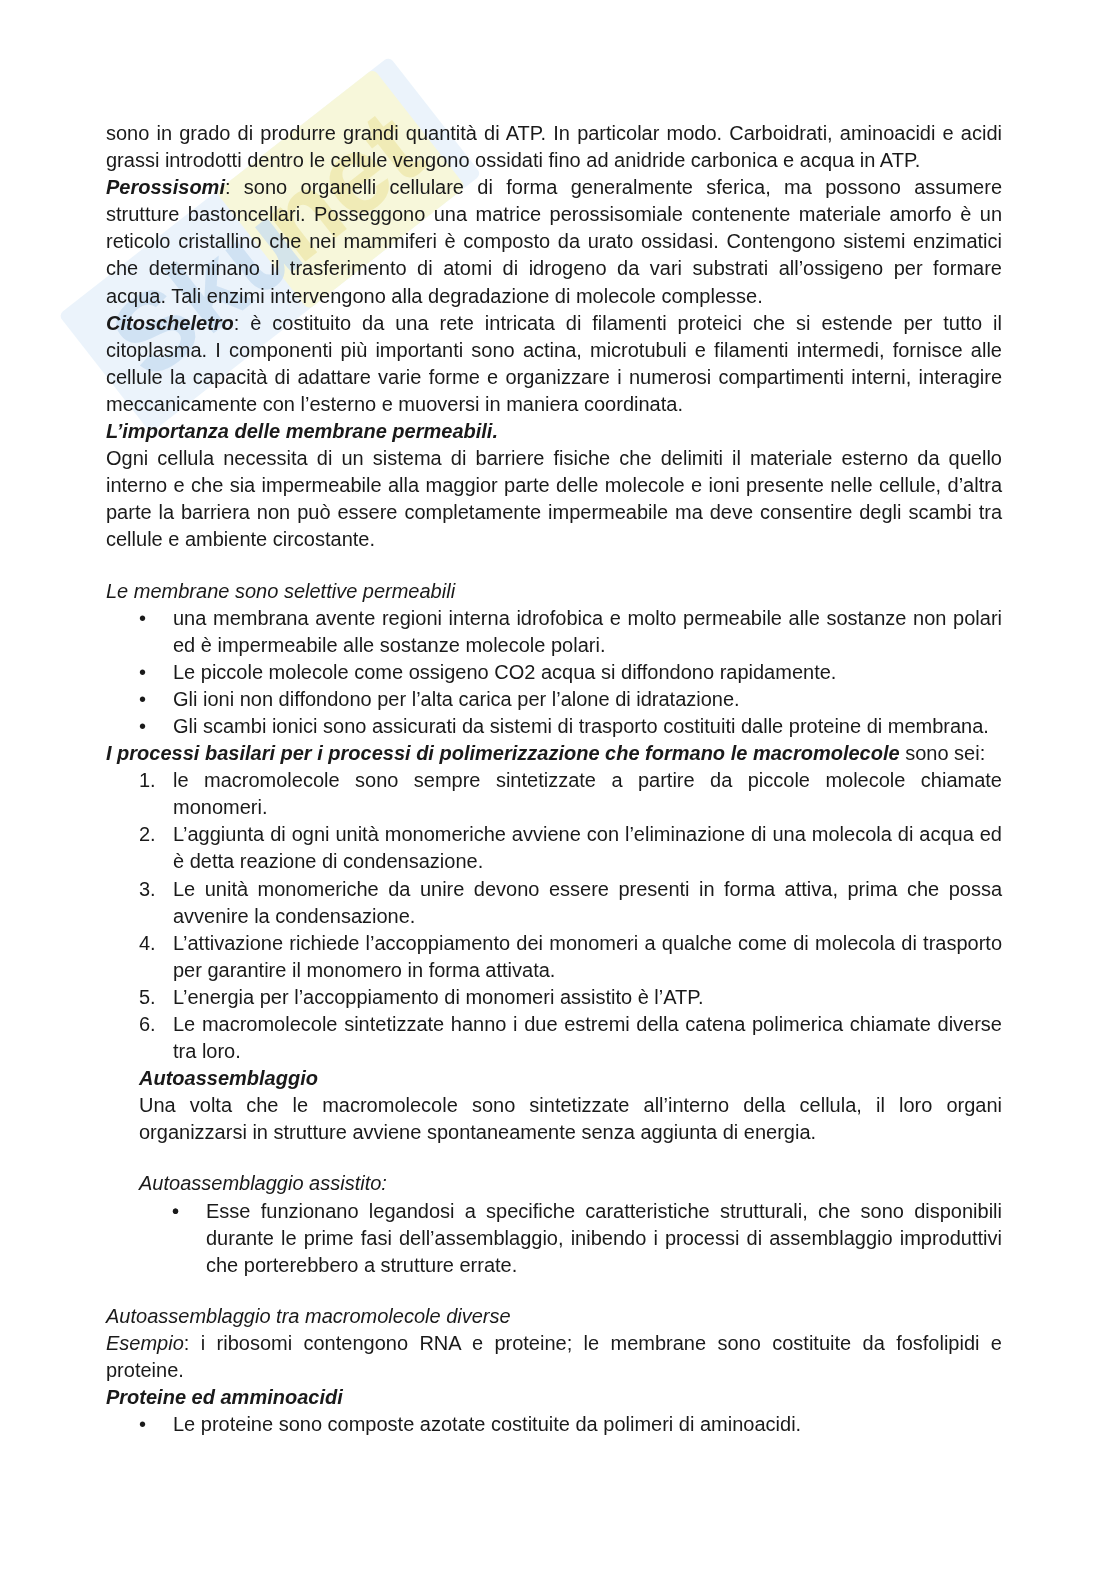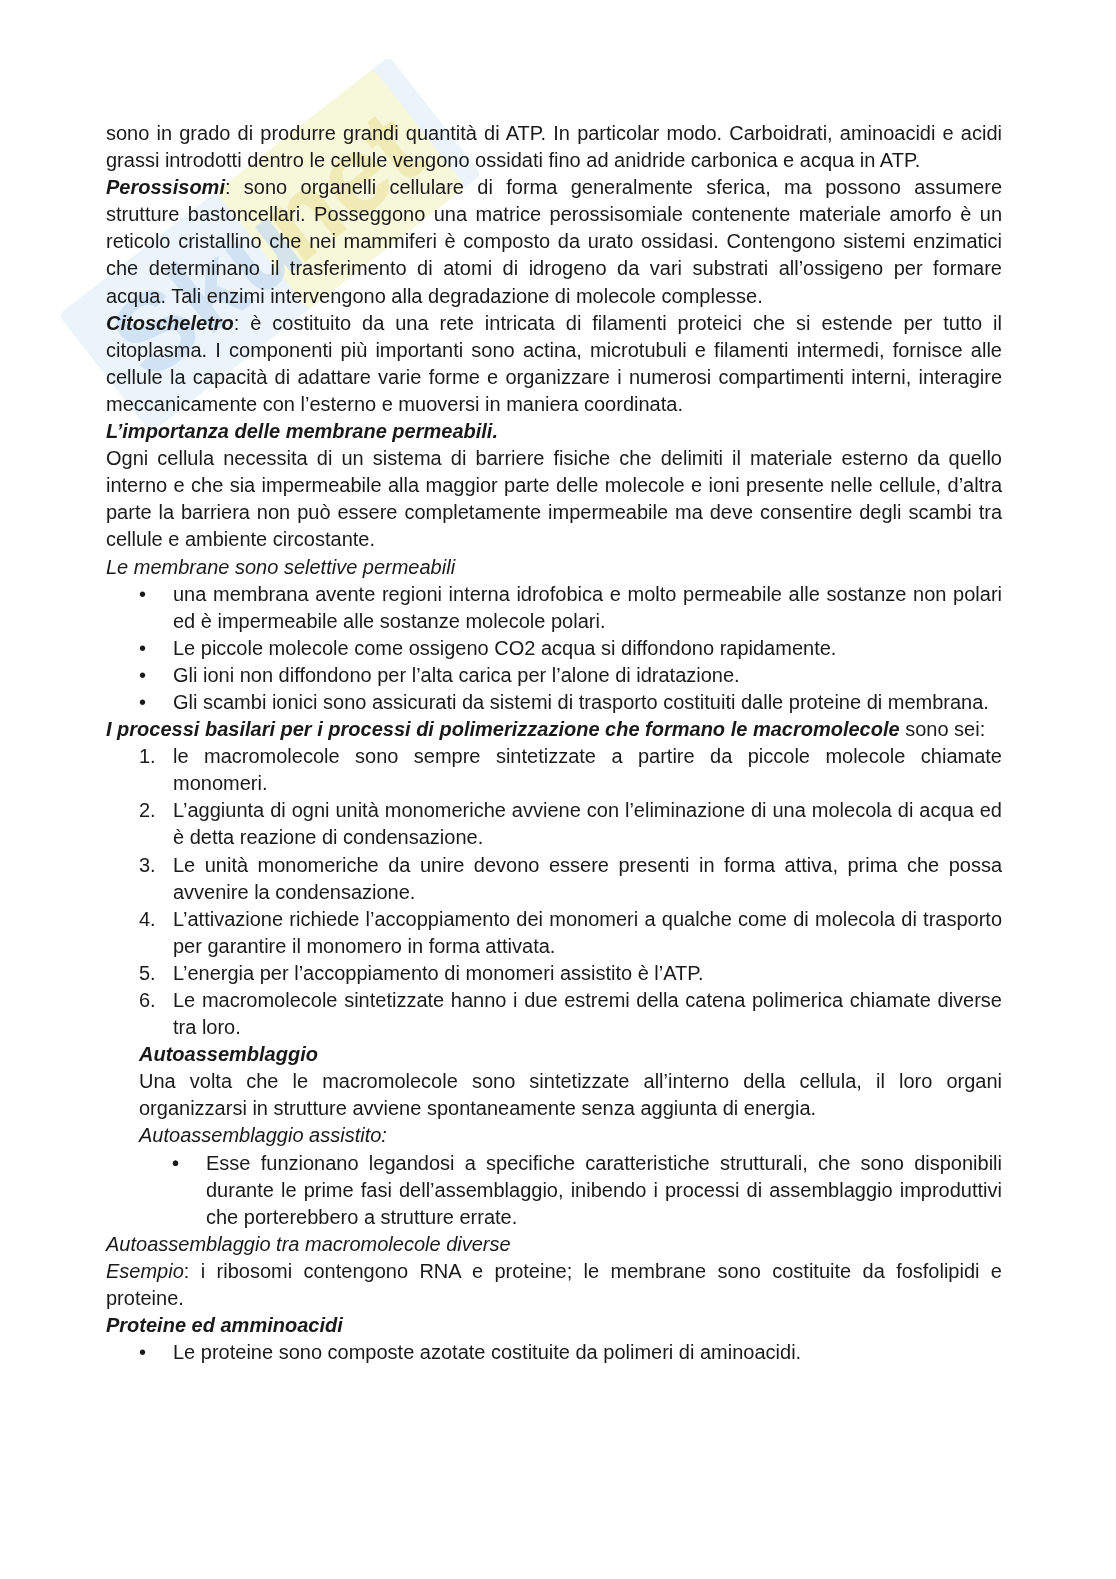--- a/index.html
+++ b/index.html
@@ -4,21 +4,21 @@
 <style>
   html, body { margin: 0; padding: 0; background: #ffffff; }
   body { width: 1116px; height: 1579px; position: relative; overflow: hidden;
          font-family: "Liberation Sans", "DejaVu Sans", sans-serif; color: #1a1a1a; }
   .watermark { position: absolute; left: 20px; top: 40px; width: 470px; height: 420px;
                pointer-events: none; z-index: 0; }
   .page { position: absolute; left: 106px; top: 120px; width: 896px; z-index: 1;
           font-size: 20px; line-height: 27.1px; }
   .p { margin: 0; text-align: justify; }
   .bi { font-weight: bold; font-style: italic; }
-  .i { font-style: italic; }
+  .i { font-style: italic; margin-top: 24px; }
   ul.bul, ol.num { margin: 0; padding: 0; list-style: none; }
   ul.bul li, ol.num li { position: relative; padding-left: 67px; text-align: justify; }
   ul.bul li .mk { position: absolute; left: 33px; top: 0; }
   ol.num li .mk { position: absolute; left: 33px; top: 0; }
   .indent { padding-left: 33px; }
   .indent ul.bul li { padding-left: 67px; }
 </style>
 </head>
 <body>
 

